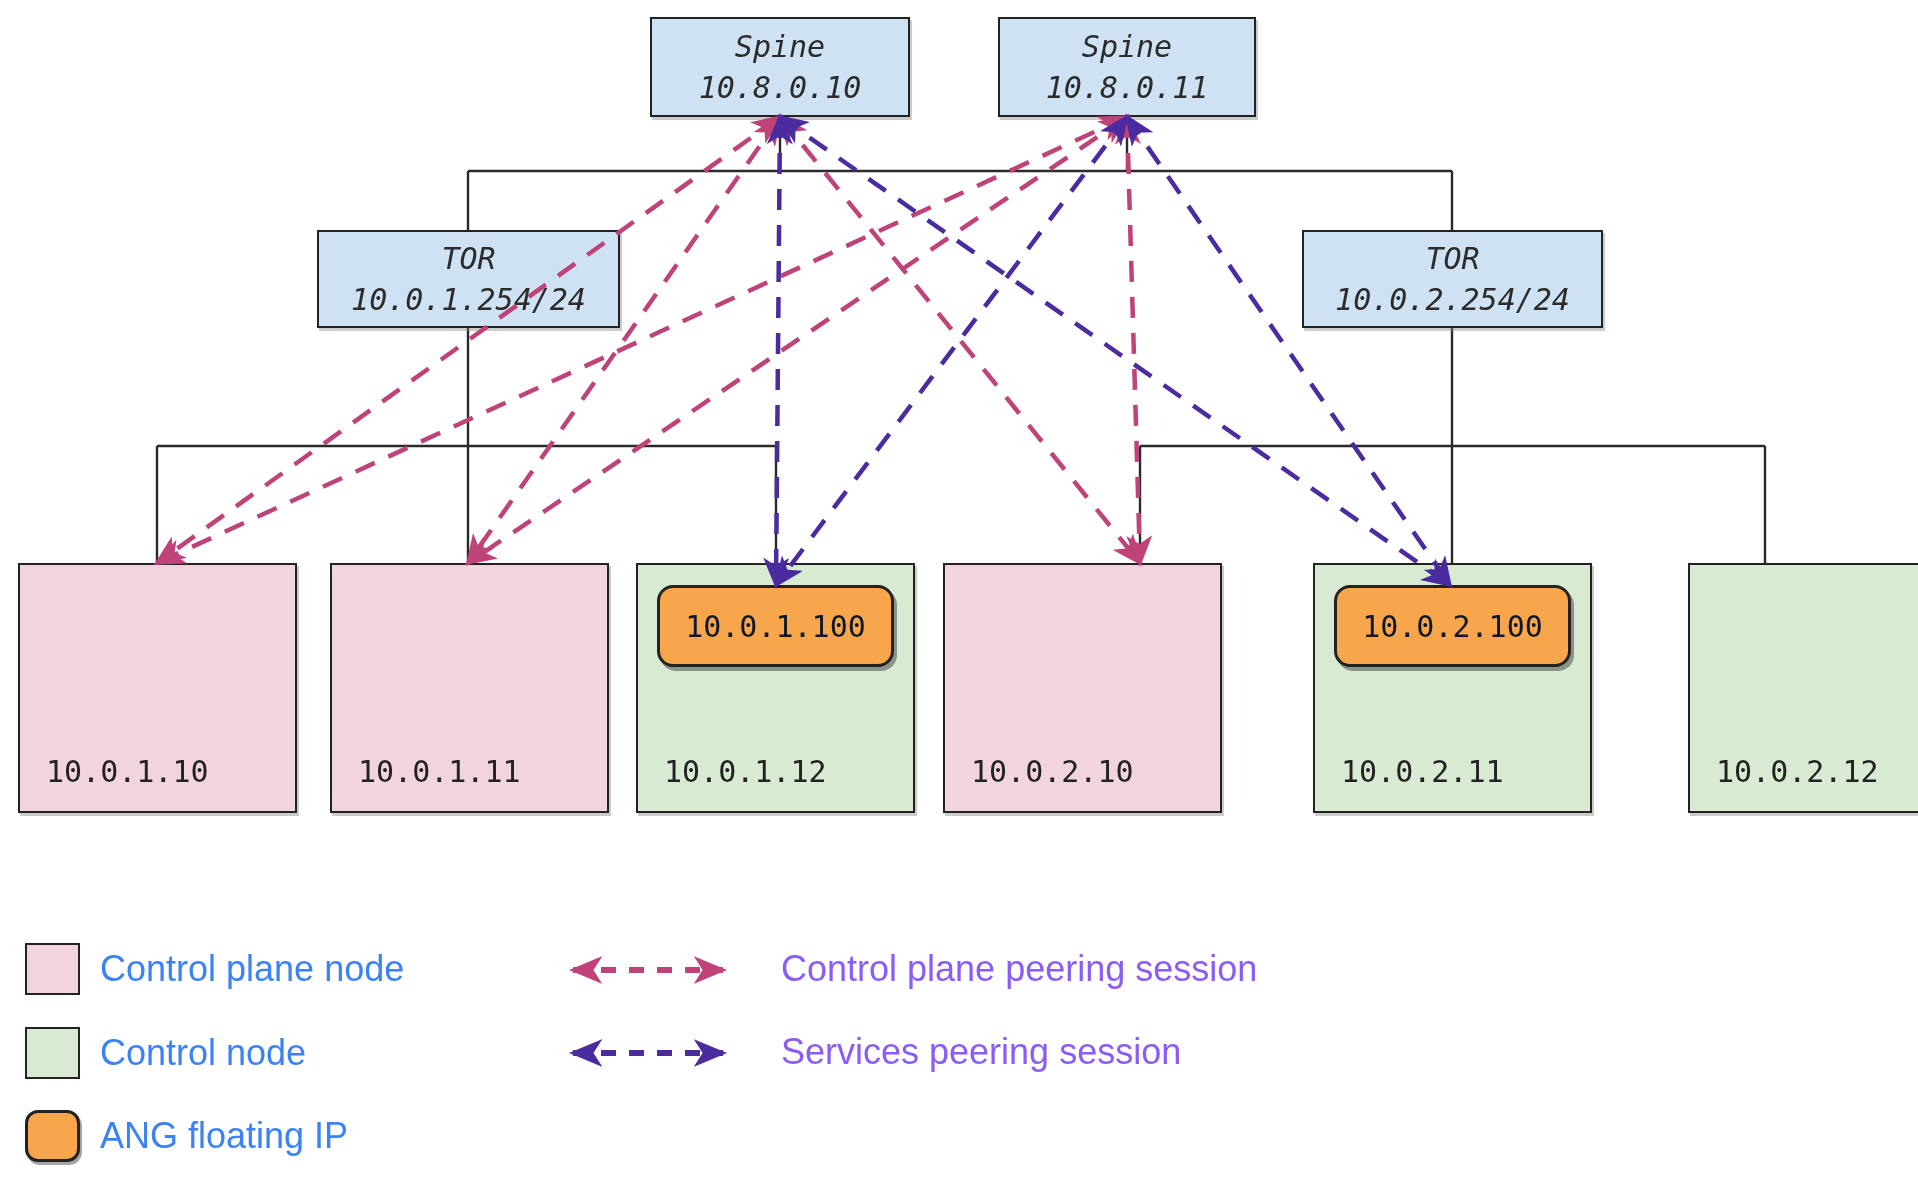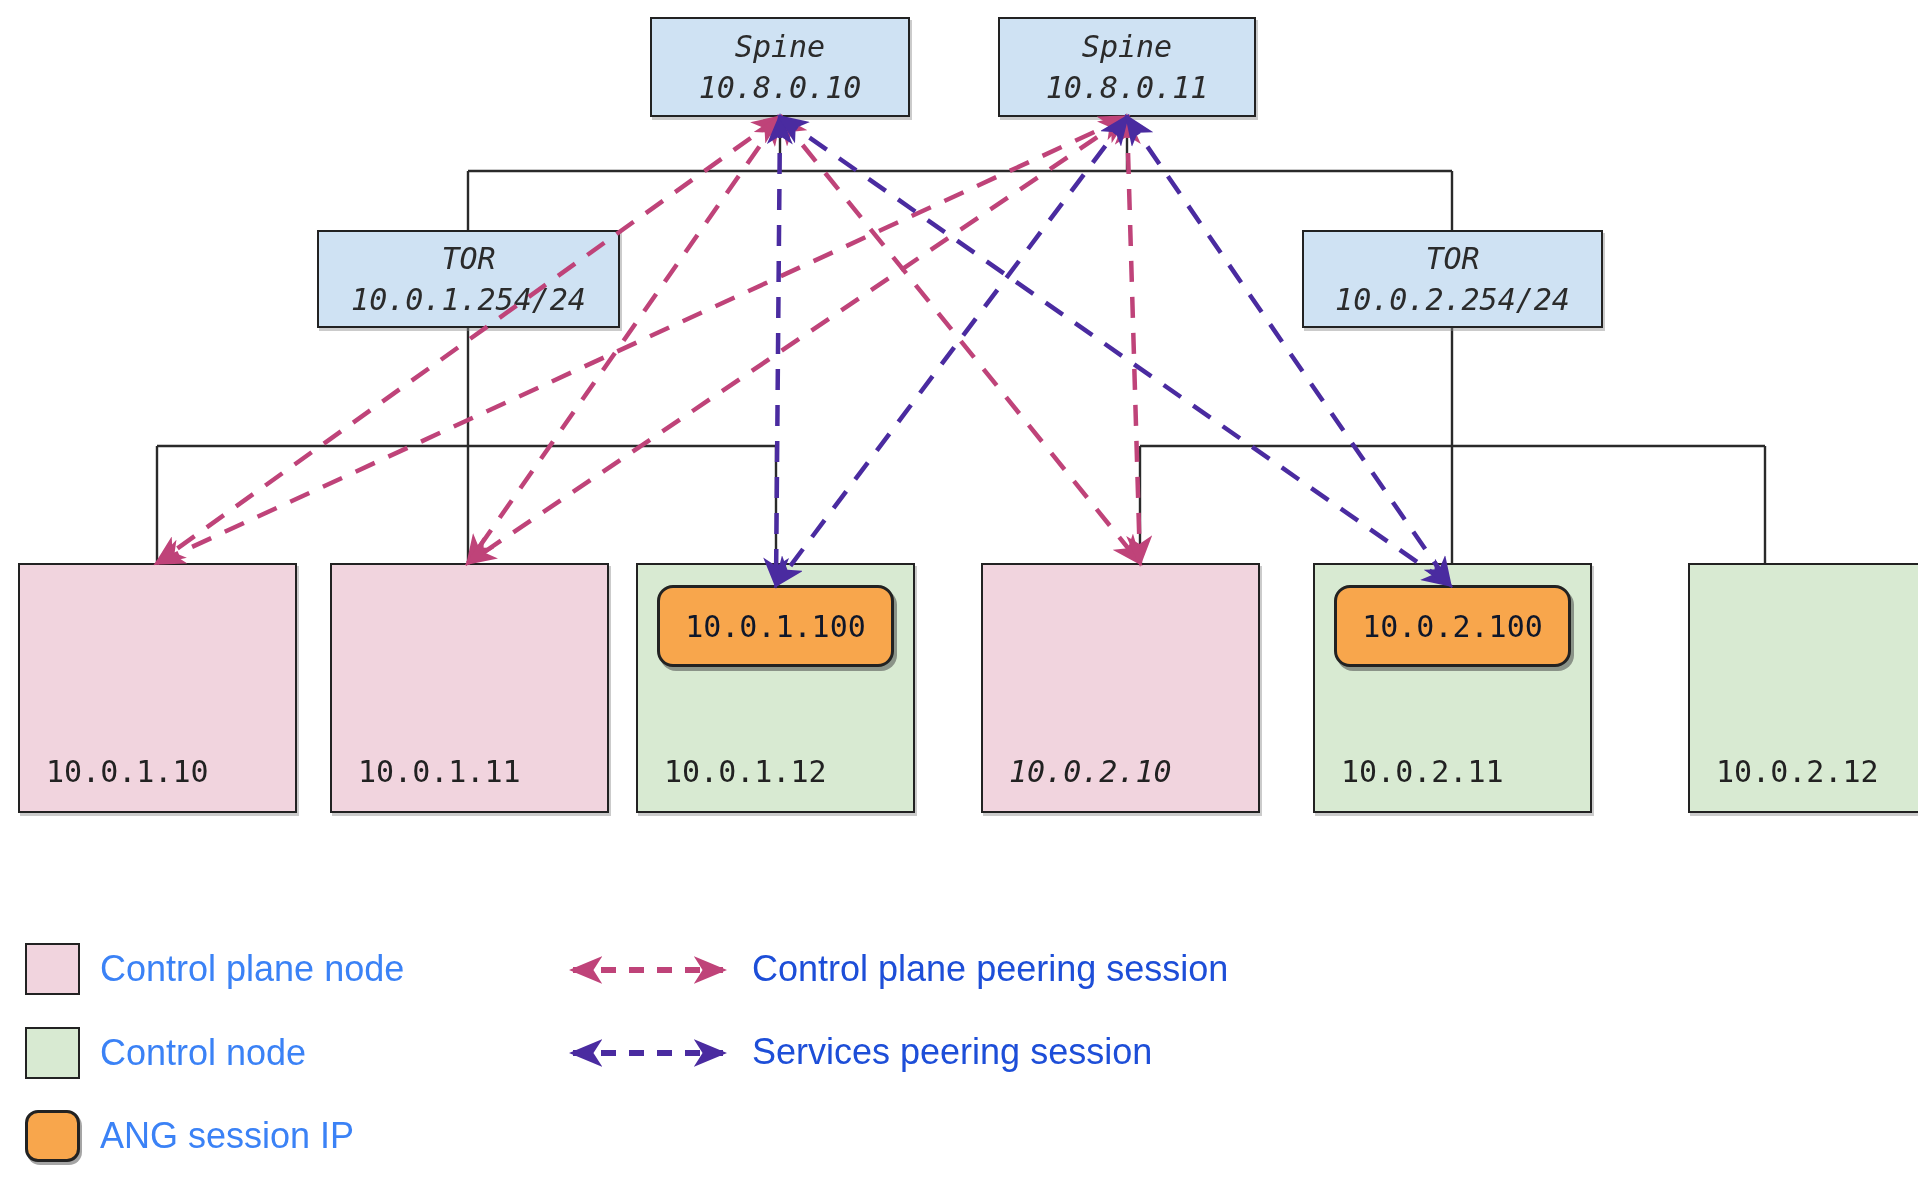--- a/index.html
+++ b/index.html
@@ -34,21 +34,21 @@
     position:absolute;
     top:563px;height:250px;width:279px;
     box-sizing:border-box;
     border:2.5px solid #222;
     box-shadow:2px 3px 0 rgba(140,140,140,0.45);
     z-index:2;
   }
   .node.control{background:#f1d4de;}
   .node.worker{background:#d8ead2;}
   .n1{left:18px;}.n2{left:330px;}.n3{left:636px;}
-  .n4{left:981px;font-style:italic;}.n5{left:1313px;}.n6{left:1688px;}
+  .n4{left:943px;}.n5{left:1313px;}.n6{left:1688px;}
 
   .node-ip{
     position:absolute;left:26px;bottom:22px;
     font-family:"DejaVu Sans Mono", monospace;
     font-size:30px;color:#222;white-space:nowrap;
   }
   .floating-ip{
     position:absolute;left:19px;top:20px;right:19px;height:82px;
     box-sizing:border-box;
     background:#f8a64c;
@@ -69,22 +69,22 @@
   .sw3{top:1110px;background:#f8a64c;border-radius:13px;border-width:3px;
        box-shadow:2px 3px 0 rgba(75,75,75,0.5);}
   .legend-label{
     position:absolute;left:100px;
     font-size:36px;line-height:42px;color:#3b82f6;white-space:nowrap;z-index:2;
   }
   .ll1{top:948px;}.ll2{top:1032px;}.ll3{top:1115px;}
   .legend-arrow{position:absolute;left:563px;width:170px;height:42px;z-index:2;}
   .la1{top:949px;}.la2{top:1032px;}
   .legend-arrow-label{
-    position:absolute;left:752px;
-    font-size:36px;line-height:42px;color:#1d4ed8;white-space:nowrap;z-index:2;
+    position:absolute;left:781px;
+    font-size:36px;line-height:42px;color:#8b5cf6;white-space:nowrap;z-index:2;
   }
   .lal1{top:948px;}.lal2{top:1031px;}
 </style>
 </head>
 <body>
 
 <div class="canvas">
 
   <svg class="layer" width="1918" height="1184" viewBox="0 0 1918 1184">
     <path d="M780 117 V171 M1127 117 V171
@@ -162,21 +162,21 @@
     </g>
   </svg>
 
   <div class="legend-swatch sw1"></div>
   <div class="legend-label ll1">Control plane node</div>
 
   <div class="legend-swatch sw2"></div>
   <div class="legend-label ll2">Control node</div>
 
   <div class="legend-swatch sw3"></div>
-  <div class="legend-label ll3">ANG session IP</div>
+  <div class="legend-label ll3">ANG floating IP</div>
 
   <svg class="legend-arrow la1" width="170" height="42" viewBox="0 0 170 42">
     <defs>
       <marker id="lg-pink" viewBox="0 0 12 10" refX="10.5" refY="5" markerWidth="5.6" markerHeight="4.7" orient="auto-start-reverse">
         <path d="M0 0 L12 5 L0 10 L3.2 5 Z" fill="#bf4379"></path>
       </marker>
     </defs>
     <line x1="10" y1="21" x2="160" y2="21" stroke="#bf4379" stroke-width="6" stroke-dasharray="15 13" marker-start="url(#lg-pink)" marker-end="url(#lg-pink)"></line>
   </svg>
   <div class="legend-arrow-label lal1">Control plane peering session</div>

